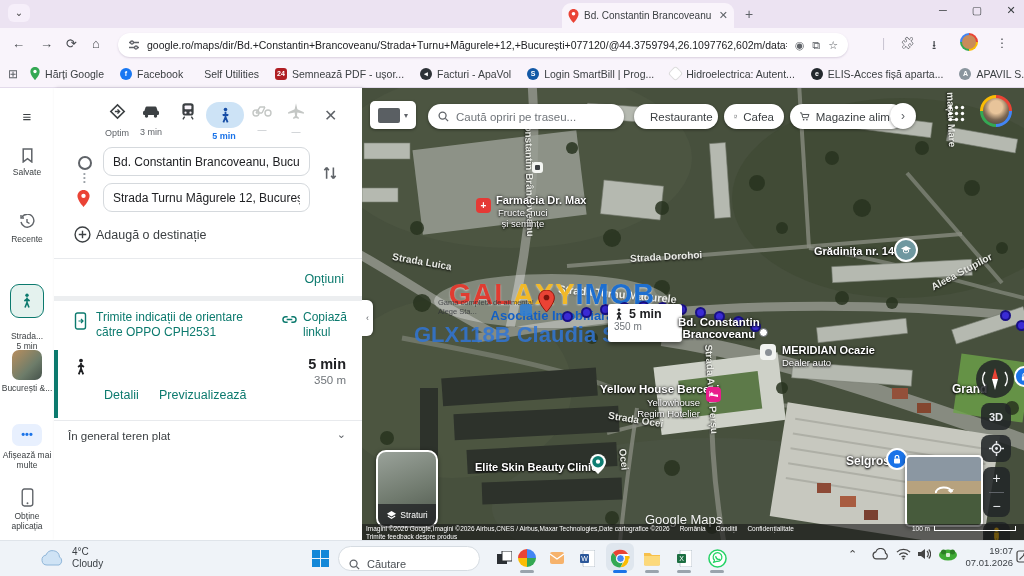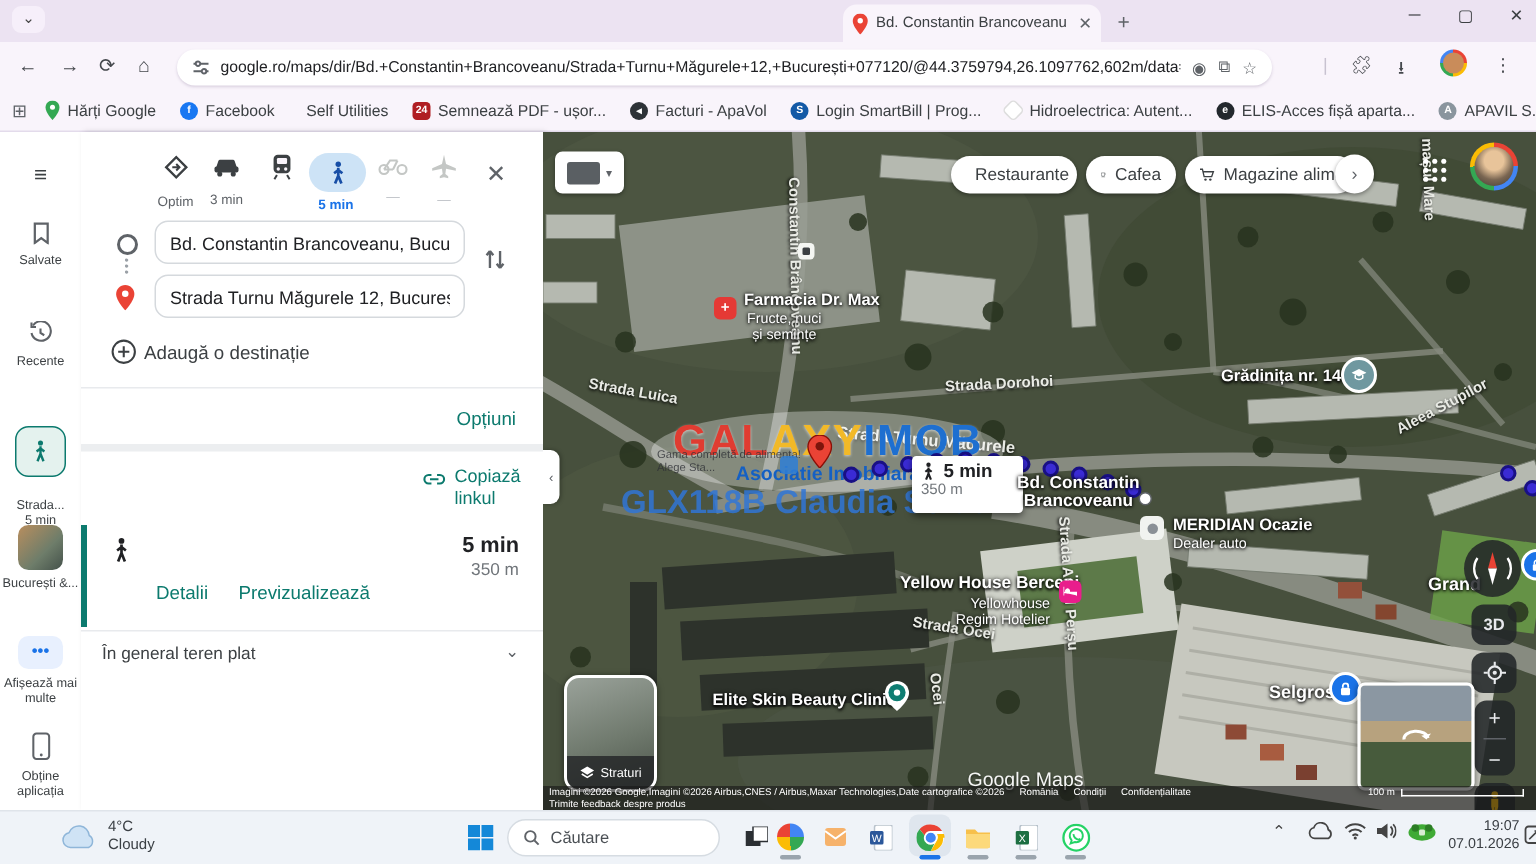--- a/index.html
+++ b/index.html
@@ -273,20 +273,27 @@
           <circle cx="8" cy="8" r="7" fill="none" stroke="#3c4043" stroke-width="1.3"></circle>
           <path d="M8 4.5v7M4.5 8h7" stroke="#3c4043" stroke-width="1.3"></path>
         </svg>
       <span style="font-size:12.5px;color:#3c4043;margin-left:5px">Adaugă o destinație</span>
     </div>
 
     <div class="divid" style="top:170px"></div>
     <div style="position:absolute;right:18px;top:184px;font-size:12.5px" class="tealtx">Opțiuni</div>
     <div class="thick" style="top:208px"></div>
 
+    <div style="position:absolute;left:20px;top:222px;display:flex">
+      <svg width="13" height="18" viewBox="0 0 12 18" style="margin-top:2px">
+          <rect x="1" y="1" width="10" height="16" rx="2" fill="none" stroke="#0c7a6e" stroke-width="1.4"></rect>
+          <path d="M4 9h4M6.5 7l2 2-2 2" stroke="#0c7a6e" stroke-width="1.2" fill="none"></path>
+        </svg>
+      <span class="tealtx" style="font-size:12px;width:150px;margin-left:9px;line-height:15px">Trimite indicații de orientare către OPPO CPH2531</span>
+    </div>
     <div style="position:absolute;left:228px;top:222px;display:flex">
       <svg width="15" height="13" viewBox="0 0 16 12" style="margin-top:3px">
           <g stroke="#0c7a6e" stroke-width="1.5" fill="none">
             <path d="M6 3H4a3 3 0 0 0 0 6h2M10 3h2a3 3 0 0 1 0 6h-2M5 6h6"></path>
           </g>
         </svg>
       <span class="tealtx" style="font-size:12px;width:52px;margin-left:6px;line-height:15px">Copiază linkul</span>
     </div>
 
     <div style="position:absolute;left:0;top:262px;width:4px;height:68px;background:#0c7a6e"></div>
@@ -496,20 +503,27 @@
           <rect x="1" y="3.5" width="6" height="5" rx="1" fill="#fff"></rect>
           <path d="M2.2 3.5V2.3a1.8 1.8 0 0 1 3.6 0v1.2" stroke="#fff" fill="none" stroke-width="1.2"></path>
         </svg>
       </div>
     <div class="mlabel" style="left:590px;top:294px;font-size:12px">Grand</div>
 
     <div style="position:absolute;left:8px;top:13px;width:46px;height:28px;background:#fff;border-radius:5px;box-shadow:0 1px 3px rgba(0,0,0,.4);display:flex;align-items:center;justify-content:center">
       <span style="width:22px;height:15px;background:#5a5f63;border-radius:2px"></span>
       <span style="color:#5f6368;font-size:8px;margin-left:4px">▾</span>
     </div>
+    <div class="mpill" style="left:66px;width:196px">
+      <svg width="11" height="11" viewBox="0 0 12 12">
+          <circle cx="5" cy="5" r="3.8" fill="none" stroke="#5f6368" stroke-width="1.4"></circle>
+          <path d="M8 8l3 3" stroke="#5f6368" stroke-width="1.4"></path>
+        </svg>
+      <span style="color:#70757a;margin-left:7px">Caută opriri pe traseu...</span>
+    </div>
     <div class="mpill" style="left:272px;width:84px">
       <svg width="9" height="12" viewBox="0 0 9 12">
           <path d="M1 0v4M3 0v4M2 0v12M2 4c1 0 1.6-.7 1.6-1.6M2 4c-1 0-1.6-.7-1.6-1.6M7 0v12M7 0c-1.3.5-1.8 2-1.8 3.5C5.2 5 6 5.5 7 5.5" stroke="#3c4043" fill="none" stroke-width="1.1"></path>
         </svg>
       <span style="margin-left:6px">Restaurante</span>
     </div>
     <div class="mpill" style="left:362px;width:60px">
       <svg width="12" height="11" viewBox="0 0 12 11">
           <path d="M1 1h8v5a3 3 0 0 1-3 3H4a3 3 0 0 1-3-3zM9 2h1.3a1.6 1.6 0 0 1 0 3.2H9M1 10.5h9" stroke="#3c4043" fill="none" stroke-width="1.1"></path>
         </svg>
@@ -616,21 +630,21 @@
       </span>
   </div>
   <div class="tk" style="left:308px">
     <svg width="17" height="17" viewBox="0 0 17 17">
         <rect x="0" y="0" width="8" height="8" fill="#1488d8"></rect>
         <rect x="9" y="0" width="8" height="8" fill="#1488d8"></rect>
         <rect x="0" y="9" width="8" height="8" fill="#1488d8"></rect>
         <rect x="9" y="9" width="8" height="8" fill="#1488d8"></rect>
       </svg>
   </div>
-  <div style="position:absolute;left:338px;top:546px;width:142px;height:25px;background:#fff;border:1px solid #d6dce2;border-radius:13px;display:flex;align-items:center;padding:0 10px;box-sizing:border-box">
+  <div style="position:absolute;left:338px;top:546px;width:142px;height:25px;background:#fff;border:1px solid #d6dce2;border-radius:13px;display:flex;align-items:flex-end;padding:0 10px;box-sizing:border-box">
     <svg width="11" height="11" viewBox="0 0 12 12">
         <circle cx="5" cy="5" r="3.8" fill="none" stroke="#5f6368" stroke-width="1.4"></circle>
         <path d="M8 8l3 3" stroke="#5f6368" stroke-width="1.4"></path>
       </svg>
     <span style="font-size:11px;color:#4a4f54;margin-left:7px">Căutare</span>
   </div>
   <div class="tk" style="left:492px">
       <svg width="15" height="15" viewBox="0 0 15 15">
         <rect x="0" y="3" width="10" height="10" fill="#2b2f33"></rect>
         <rect x="5" y="0" width="10" height="10" fill="#fff" stroke="#2b2f33"></rect>

